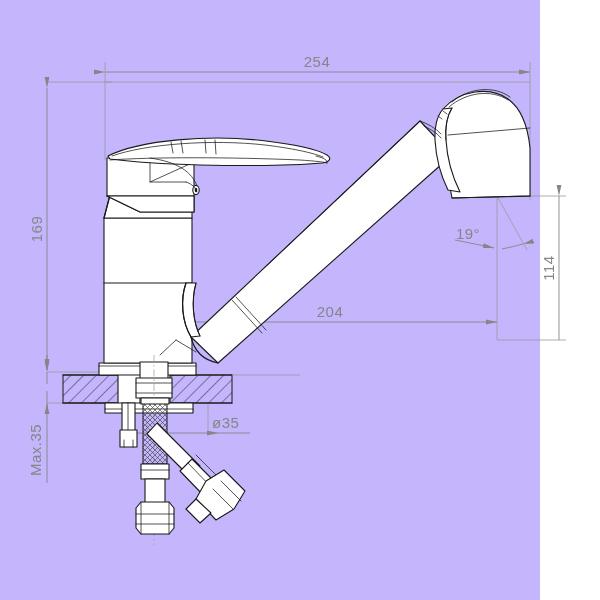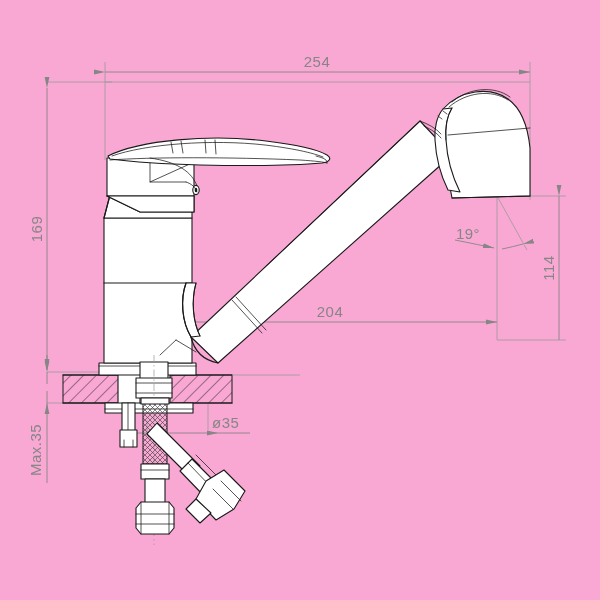--- a/index.html
+++ b/index.html
@@ -10,23 +10,23 @@
   }
   body {
     width: 600px;
     height: 600px;
     font-family: "Liberation Sans", sans-serif;
     overflow: hidden;
     position: relative;
   }
   #drawing-root {
     position: relative;
-    width: 600px;
+    width: 540px;
     height: 600px;
-    background: #f9a8d4;
+    background: #c4b5fd;
   }
   svg#tech-drawing {
     display: block;
     width: 600px;
     height: 600px;
   }
   .dim-text {
     font-family: "Liberation Sans", sans-serif;
     font-size: 15px;
     fill: #868686;

